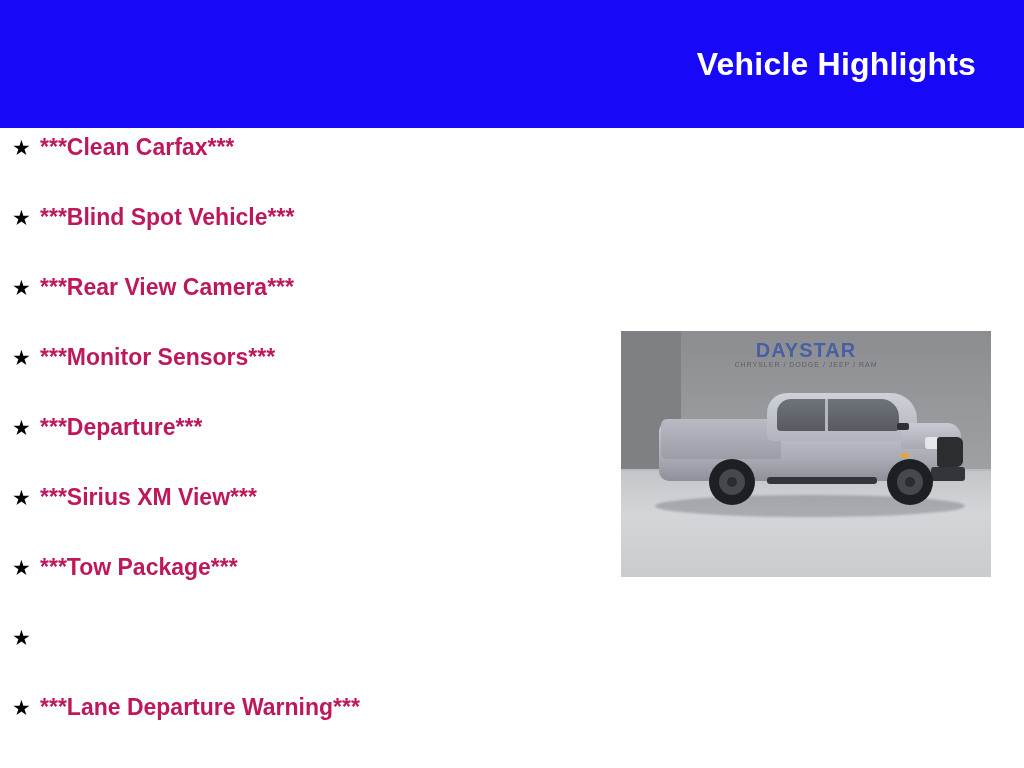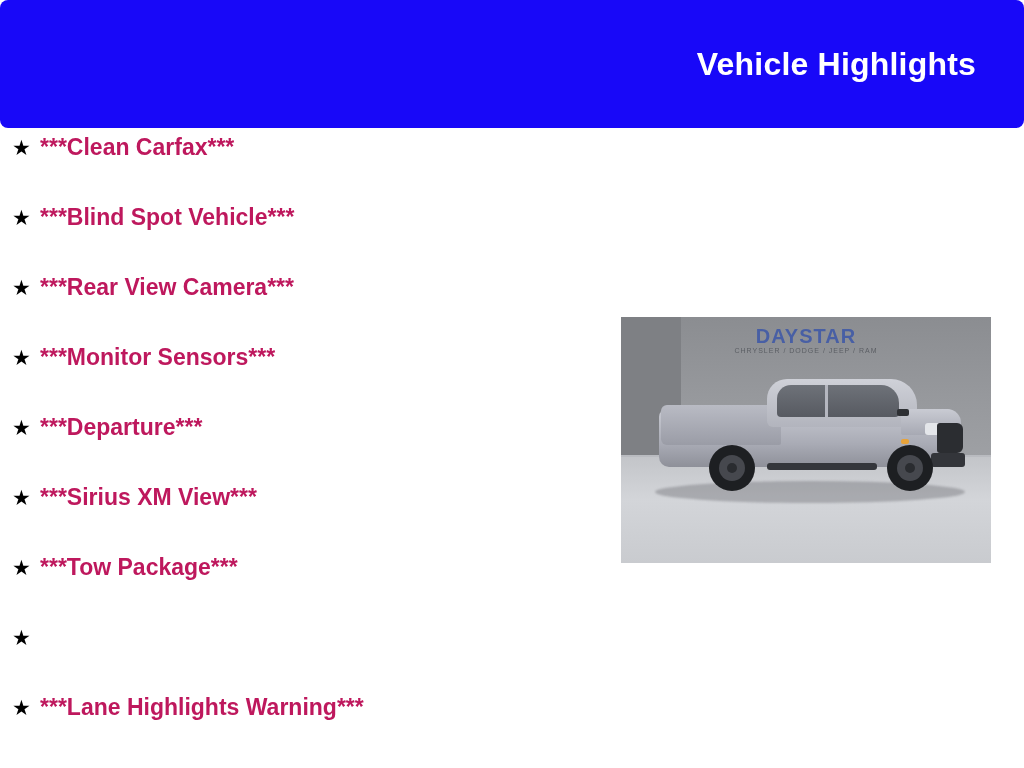--- a/index.html
+++ b/index.html
@@ -20,21 +20,20 @@
     background: #ffffff;
   }
   .header-bar {
     position: absolute;
     left: 0;
     top: 0;
     width: 1024px;
     height: 128px;
     background: #1808f8;
     box-sizing: border-box;
-    border-radius: 8px;
   }
   .header-title {
     position: absolute;
     right: 48px;
     top: 46px;
     color: #ffffff;
     font-size: 32px;
     font-weight: bold;
     letter-spacing: 0.2px;
     white-space: nowrap;
@@ -66,21 +65,21 @@
   .highlight-text {
     color: #be185d;
     font-size: 23px;
     font-weight: bold;
     line-height: 39px;
     white-space: nowrap;
   }
   .photo {
     position: absolute;
     left: 621px;
-    top: 317px;
+    top: 331px;
     width: 370px;
     height: 246px;
     overflow: hidden;
     background: #e5e5e5;
   }
   .photo-wall {
     position: absolute;
     left: 0;
     top: 0;
     width: 370px;
@@ -324,21 +323,21 @@
     </li>
     <li class="highlight-item">
       <span class="bullet-star">★</span>
       <span class="highlight-text">***Tow Package***</span>
     </li>
     <li class="highlight-item">
       <span class="bullet-star">★</span>
     </li>
     <li class="highlight-item">
       <span class="bullet-star">★</span>
-      <span class="highlight-text">***Lane Highlights Warning***</span>
+      <span class="highlight-text">***Lane Departure Warning***</span>
     </li>
   </ul>
 
   <div class="photo">
     <div class="photo-wall">
       <div class="photo-wall-panel"></div>
     </div>
     <div class="dealer-logo">DAYSTAR</div>
     <div class="dealer-sub">CHRYSLER / DODGE / JEEP / RAM</div>
     <div class="photo-floor-line"></div>

